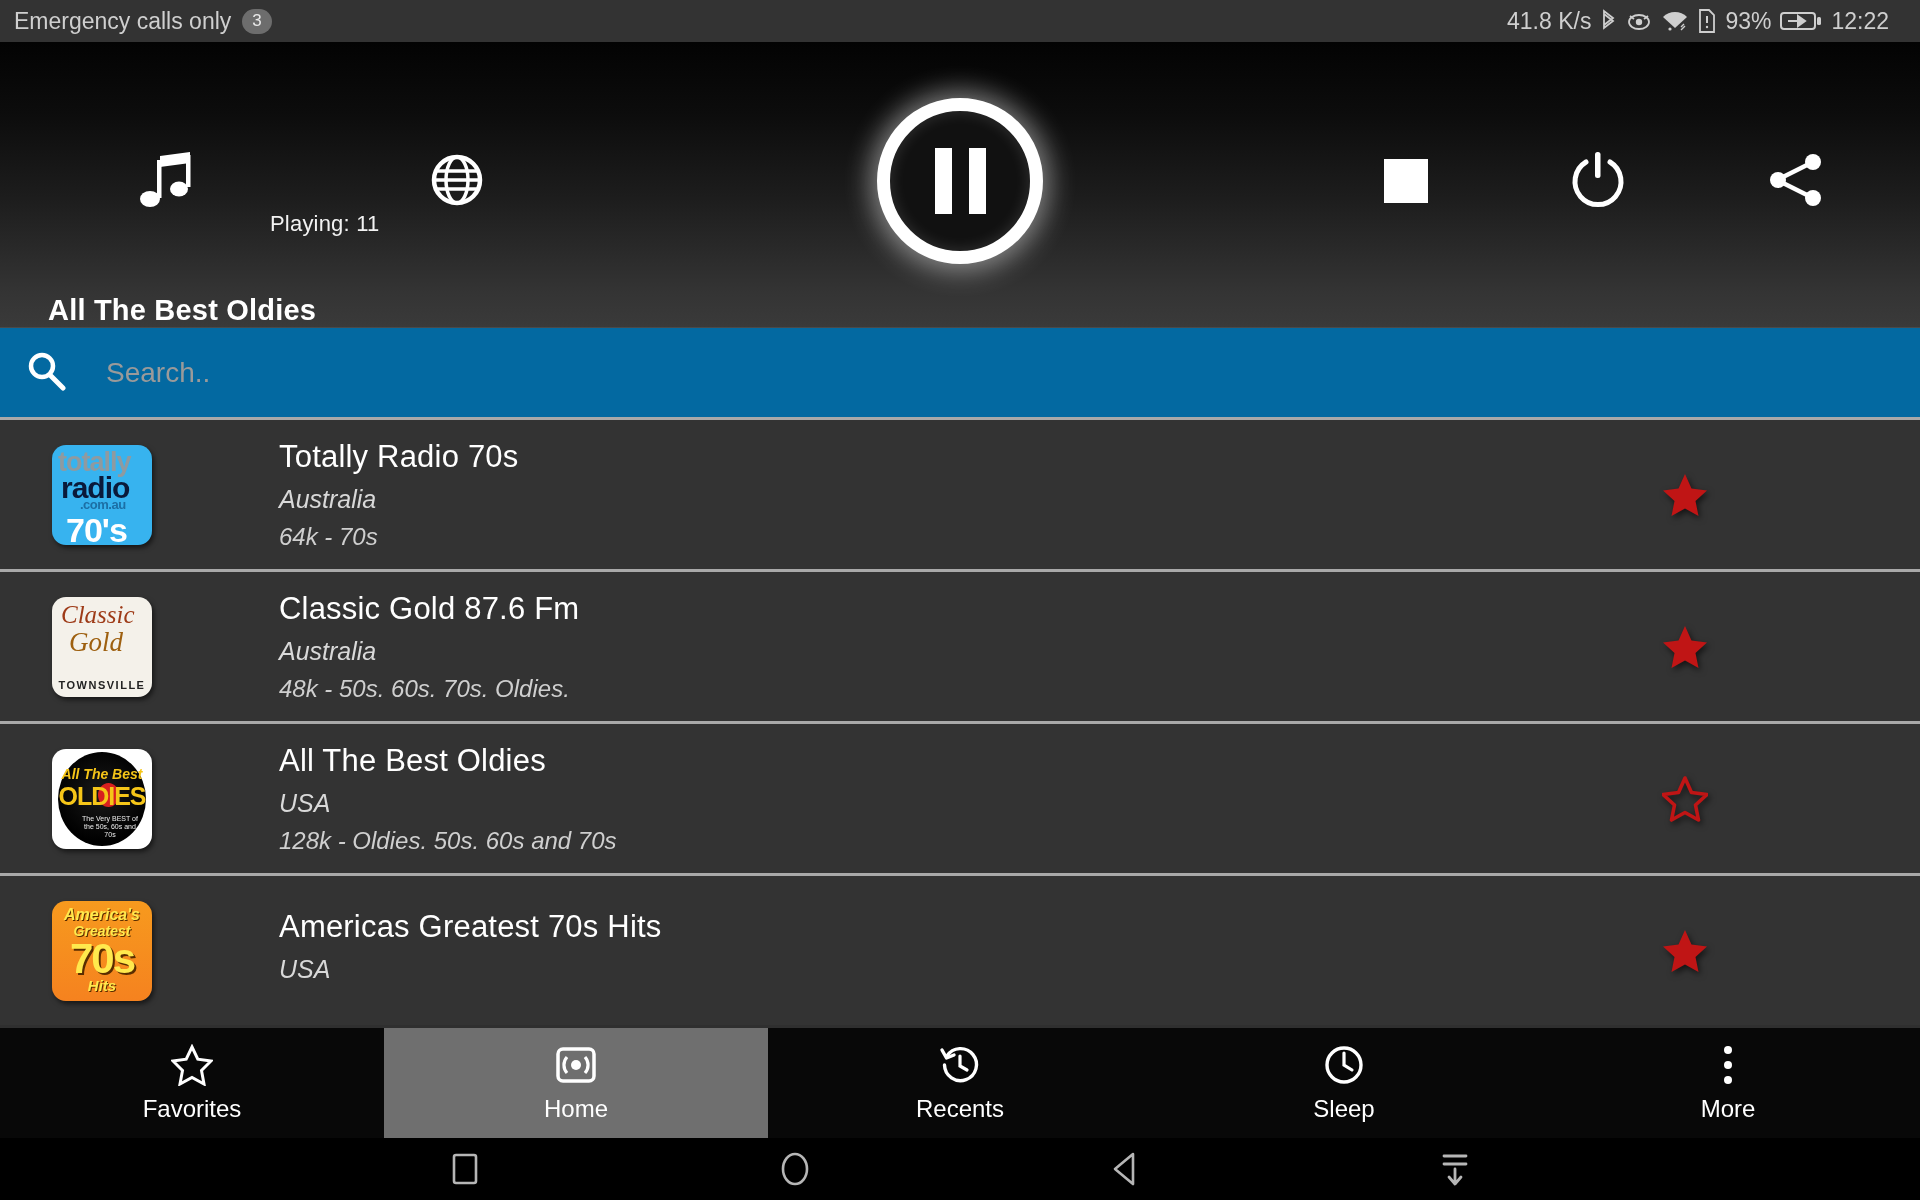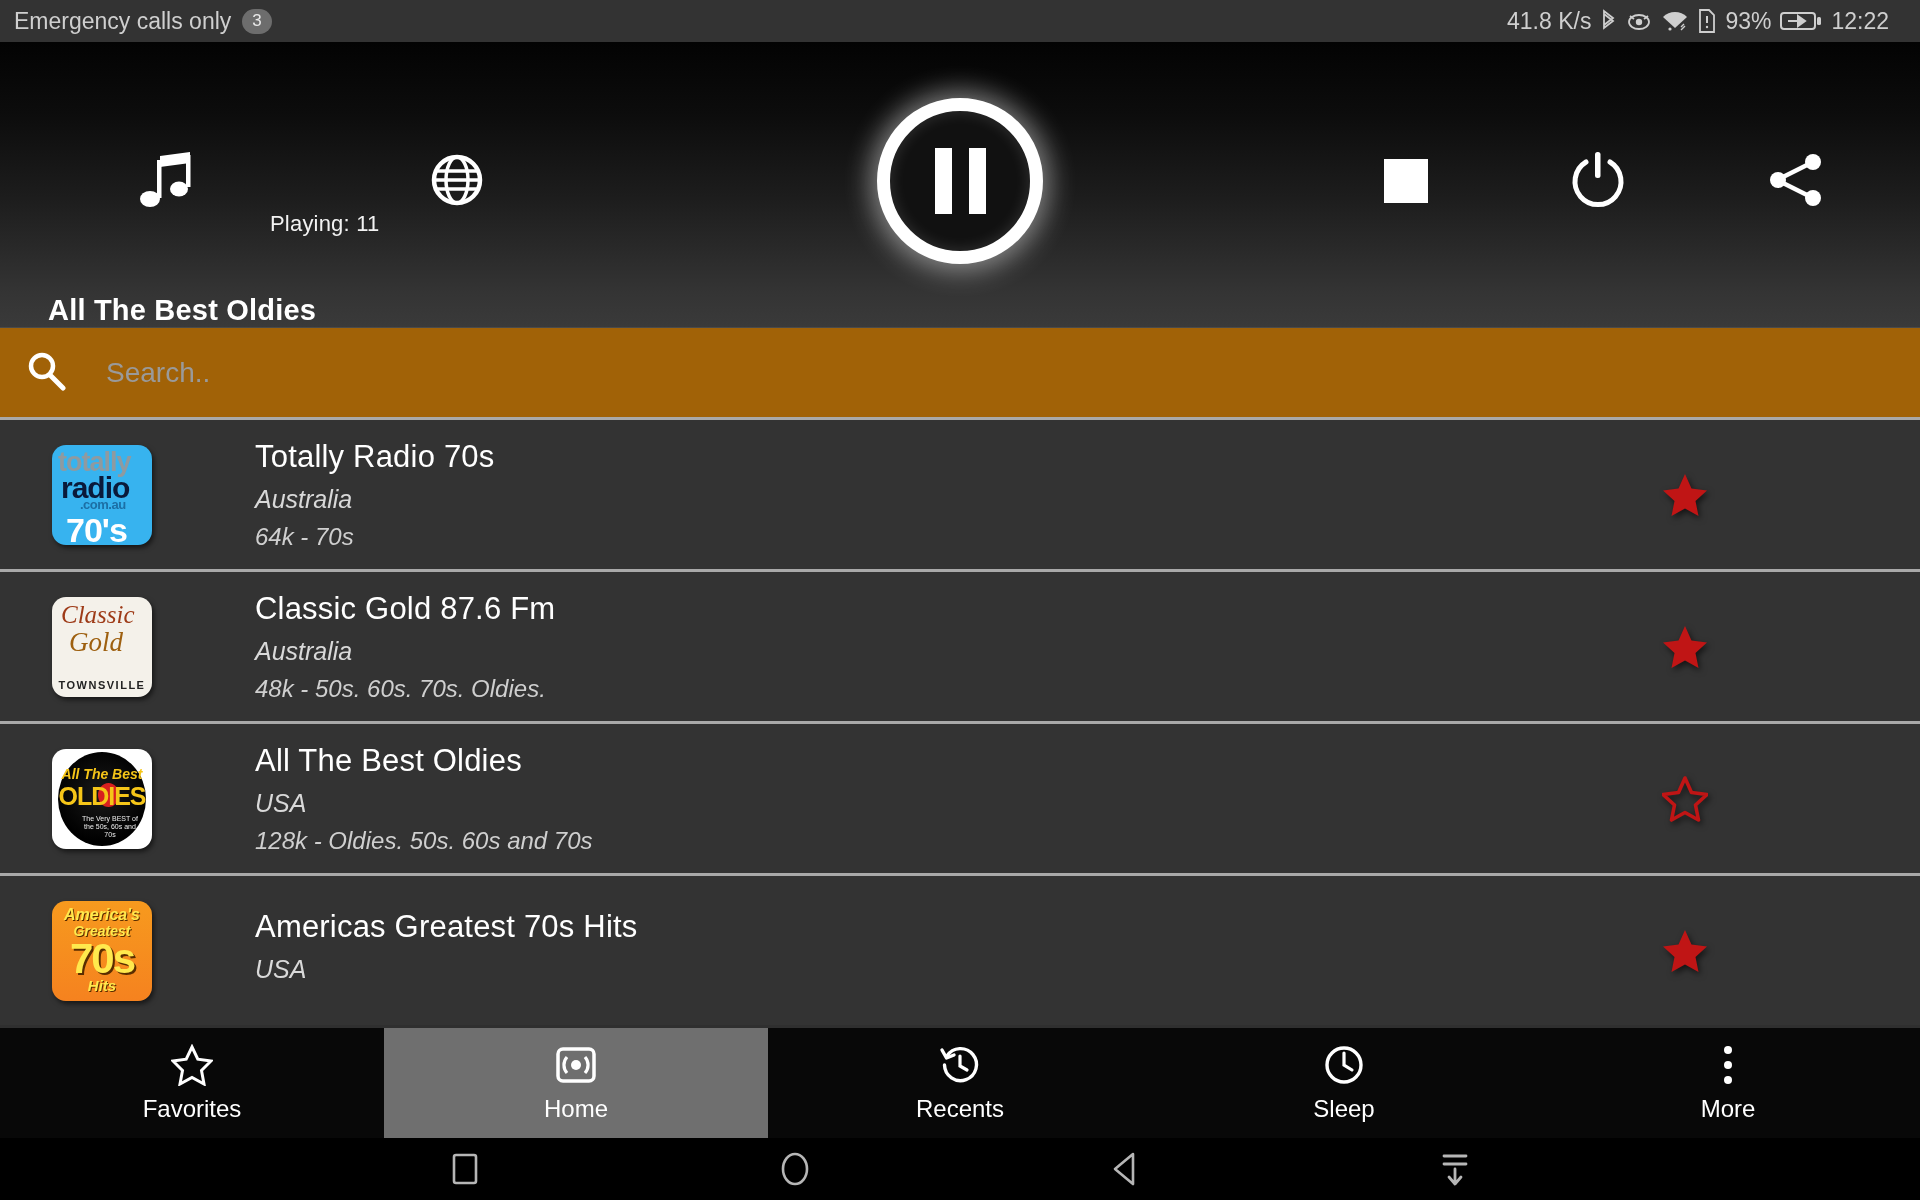--- a/index.html
+++ b/index.html
@@ -54,36 +54,36 @@
   }
   .pausebtn i{ display:block; width:17px; height:66px; background:#fff; }
 
   .station-title{
     position:absolute; left:48px; top:252px;
     color:#ffffff; font-size:29px; font-weight:bold; letter-spacing:.2px;
   }
 
   
   .searchbar{
-    height:90px; background:#a16207;
+    height:90px; background:#0369a1;
     border-top:1px solid #4a4a4a;
     display:flex; align-items:center; padding-left:26px; gap:40px;
   }
   .search-input{
     flex:1; background:transparent; border:0; outline:none;
     color:#e9e9e9; font-size:28px; font-family:inherit;
     padding-right:40px;
   }
   .search-input::placeholder{ color:#9a9a9a; }
 
   
   .list{ background:#333333; }
   .row{
     position:relative; height:152px; display:flex; align-items:center;
-    border-top:3px solid #a9a9a9; background:#333333; cursor:pointer;
+    border-top:3px solid #a9a9a9; background:#333333; cursor:pointer;gap:24px;
   }
   .row:first-child{ border-top:3px solid #a9a9a9; }
   .logo{
     width:100px; height:100px; margin-left:52px; border-radius:14px;
     flex:0 0 auto; overflow:hidden; position:relative;
     box-shadow:2px 3px 5px rgba(0,0,0,.55);
   }
   .meta{ margin-left:103px; }
   .st-name{ color:#fff; font-size:31px; margin-bottom:10px; letter-spacing:.2px; }
   .st-country{ color:#d9d9d9; font-size:25px; font-style:italic; margin-bottom:9px; }

